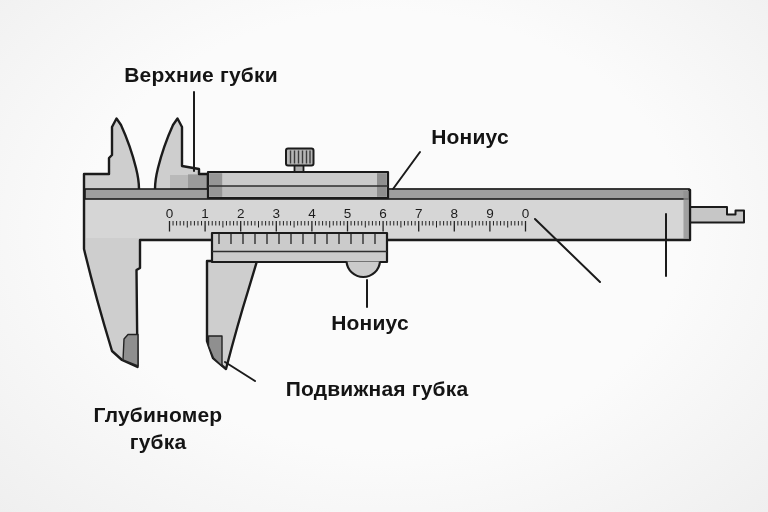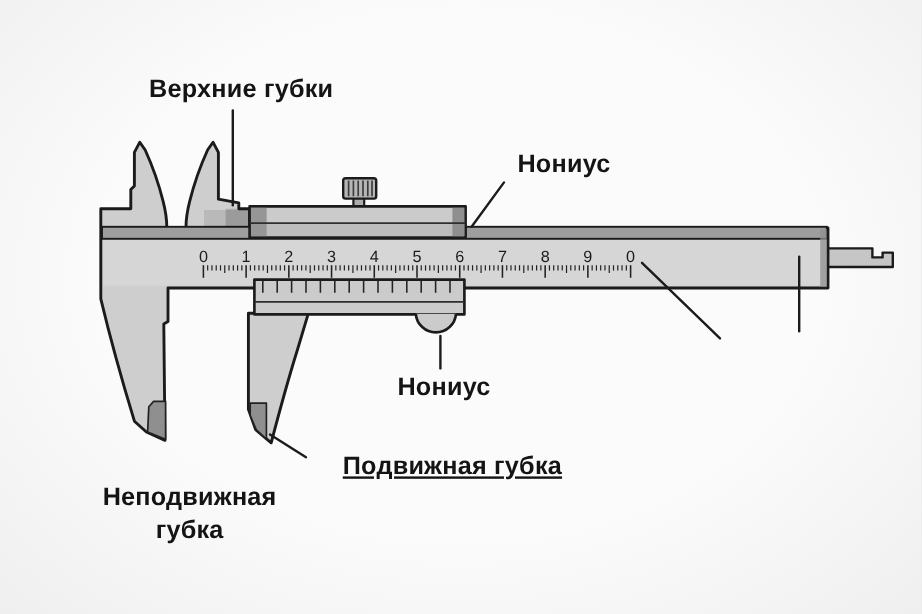--- a/index.html
+++ b/index.html
@@ -230,16 +230,16 @@
       <line class="leader" x1="535" y1="219" x2="600" y2="282"></line>
       <line class="leader" x1="666" y1="214" x2="666" y2="276"></line>
       <line class="leader" x1="367" y1="280" x2="367" y2="307"></line>
       <line class="leader" x1="225" y1="362" x2="255" y2="381"></line>
     </g>
   </svg>
 
   <div class="lbl" style="left:201px;top:62px;">Верхние губки</div>
   <div class="lbl" style="left:470px;top:124px;">Нониус</div>
   <div class="lbl" style="left:370px;top:310px;">Нониус</div>
-  <div class="lbl" style="left:377px;top:376px;text-decoration:underline;">Подвижная губка</div>
-  <div class="lbl" style="left:158px;top:402px;">Неподвижная
+  <div class="lbl" style="left:377px;top:376px;">Подвижная губка</div>
+  <div class="lbl" style="left:158px;top:402px;">Глубиномер
 губка</div>
 </div>
 
 </body></html>

